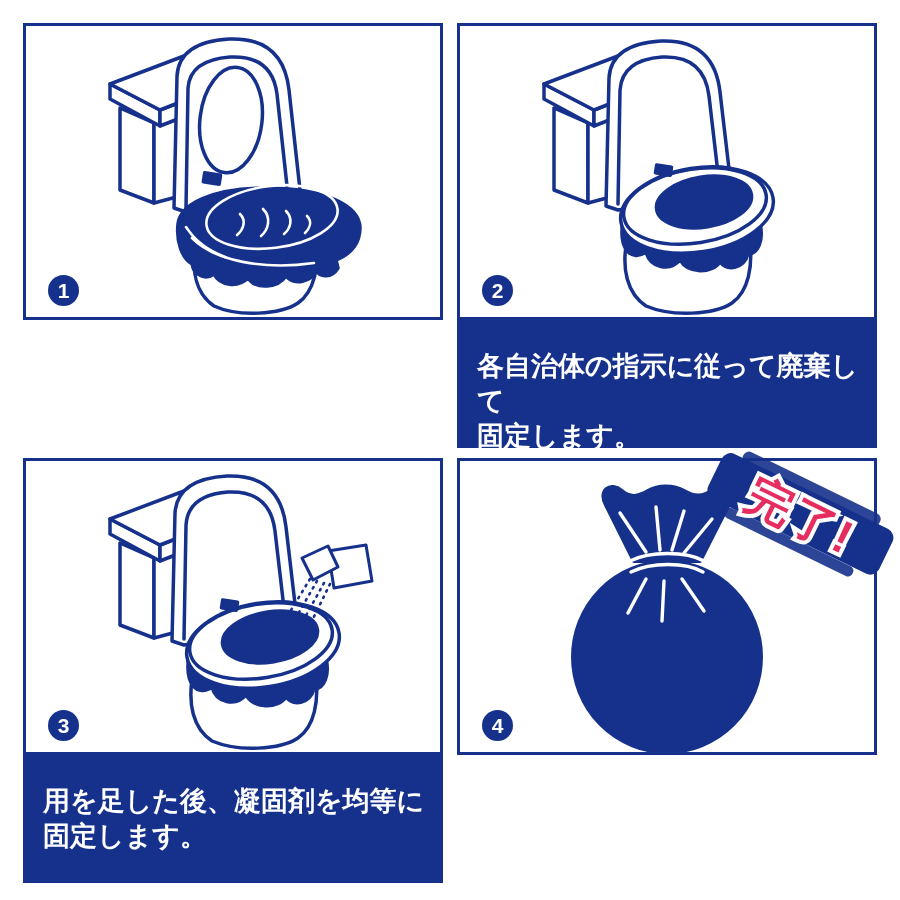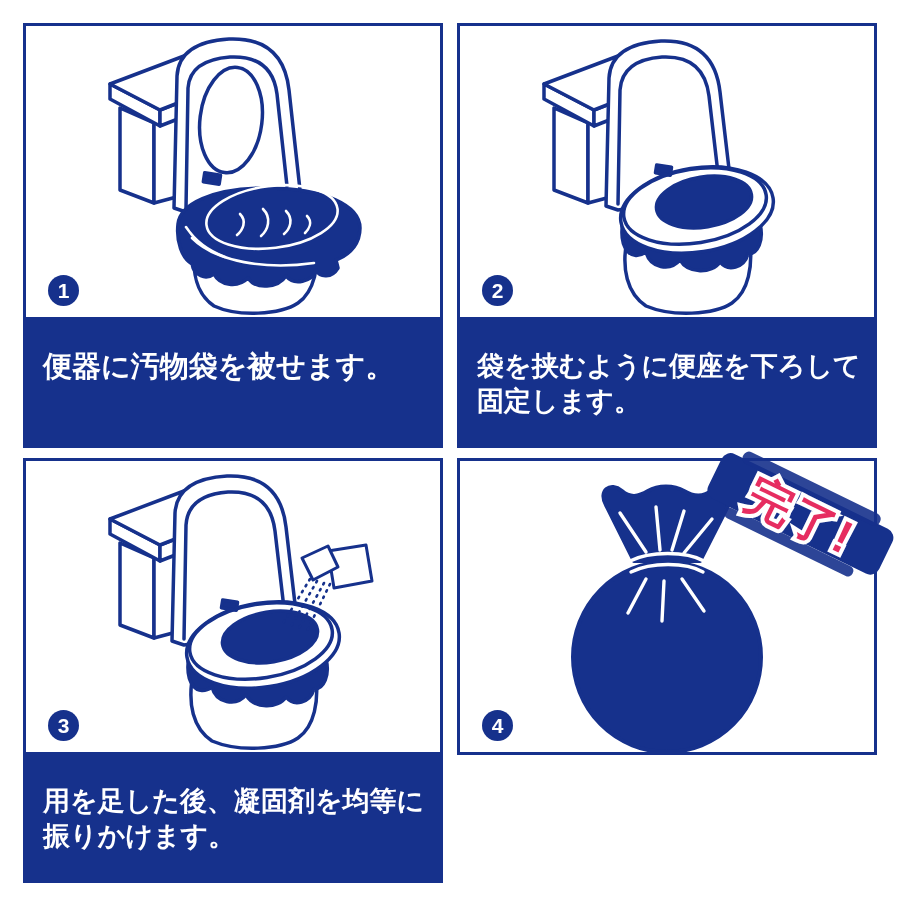--- a/index.html
+++ b/index.html
@@ -64,23 +64,20 @@
           <path d="M260,185 c8,8 4,18 -2,23"></path>
           <path d="M281,190 c6,6 2,13 -2,17"></path>
           <path d="M166,212 C190,236 240,244 288,237"></path>
           <path d="M160,201 C169,215 183,225 199,231"></path>
         </g>
       </svg>
       <div class="num">
         <span>1</span>
       </div>
     </div>
-    <div class="caption">
-      <p>便器に汚物袋を被せます。</p>
-    </div>
   </section>
 
   <section class="panel p2">
     <div class="illust">
       <svg class="scene" viewBox="0 0 414 291">
         <g stroke="#16318c" stroke-width="3.5" stroke-linejoin="round" stroke-linecap="round" fill="#fff">
           <path d="M94,82 L94,164 L128,177 L128,97 Z"></path>
           <path d="M128,97 L128,177 L158,169 L158,88 Z"></path>
           <path d="M84,58 L84,73 L134,100 L134,84 Z"></path>
           <path d="M134,84 L134,100 L208,71 L208,55 Z"></path>
@@ -99,21 +96,21 @@
           <ellipse cx="235" cy="180" rx="72" ry="37" transform="rotate(-9 235 180)"></ellipse>
           <ellipse cx="244" cy="176" rx="48" ry="25" fill="#16318c" transform="rotate(-9 244 176)"></ellipse>
           <rect x="196" y="140" width="15" height="8" fill="#16318c" transform="rotate(9 203 144)"></rect>
         </g>
       </svg>
       <div class="num">
         <span>2</span>
       </div>
     </div>
     <div class="caption">
-      <p>袋を挟むように便座を下ろして
+      <p>各自治体の指示に従って廃棄して
 固定します。</p>
     </div>
   </section>
 
   <section class="panel p3">
     <div class="illust">
       <svg class="scene" viewBox="0 0 414 291">
         <g stroke="#16318c" stroke-width="3.5" stroke-linejoin="round" stroke-linecap="round" fill="#fff">
           <path d="M94,82 L94,164 L128,177 L128,97 Z"></path>
           <path d="M128,97 L128,177 L158,169 L158,88 Z"></path>
@@ -143,21 +140,21 @@
           <path d="M298,122 L272,169"></path>
           <path d="M304,123 L281,170"></path>
         </g>
       </svg>
       <div class="num">
         <span>3</span>
       </div>
     </div>
     <div class="caption">
       <p>用を足した後、凝固剤を均等に
-振りかけます。</p>
+固定します。</p>
     </div>
   </section>
 
   <section class="panel p4">
     <div class="illust">
       <svg class="scene" viewBox="0 0 414 291">
         <g fill="#16318c" stroke="#16318c" stroke-width="4" stroke-linejoin="round">
 
           <path d="M146,44 C138,30 150,20 162,30 C170,37 178,36 188,30
                    C198,24 214,24 224,30 C234,36 244,36 252,29

